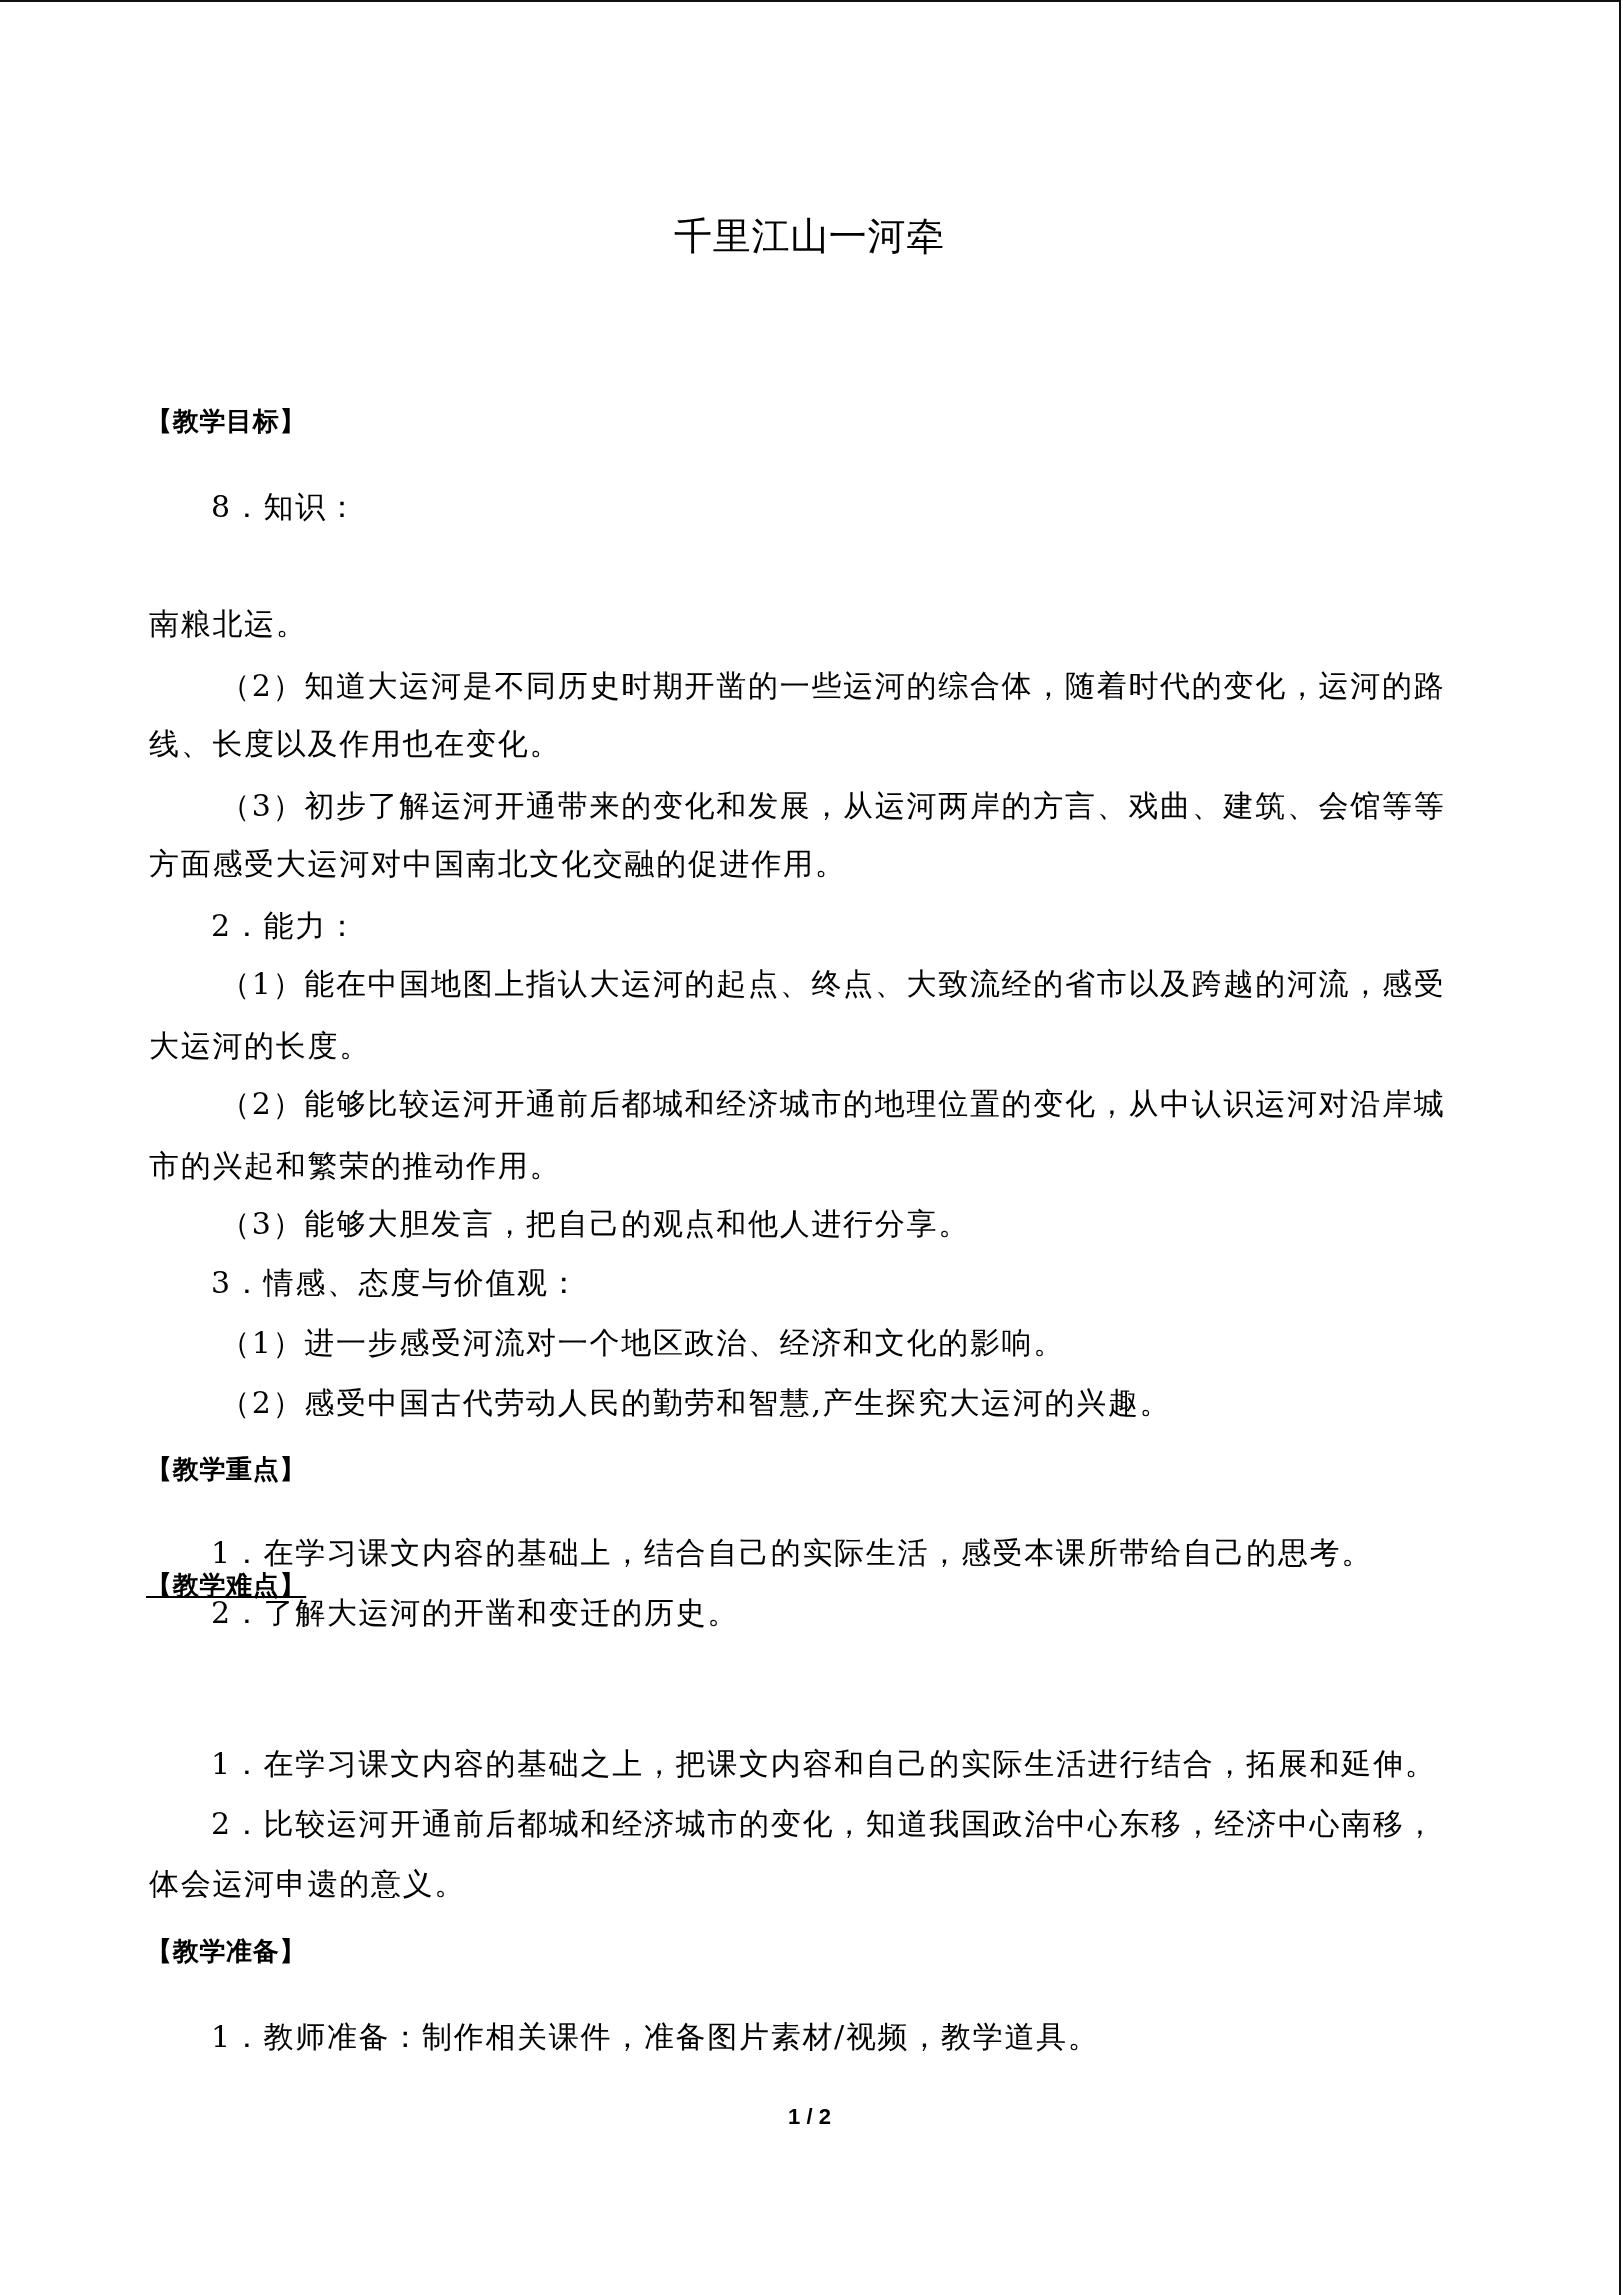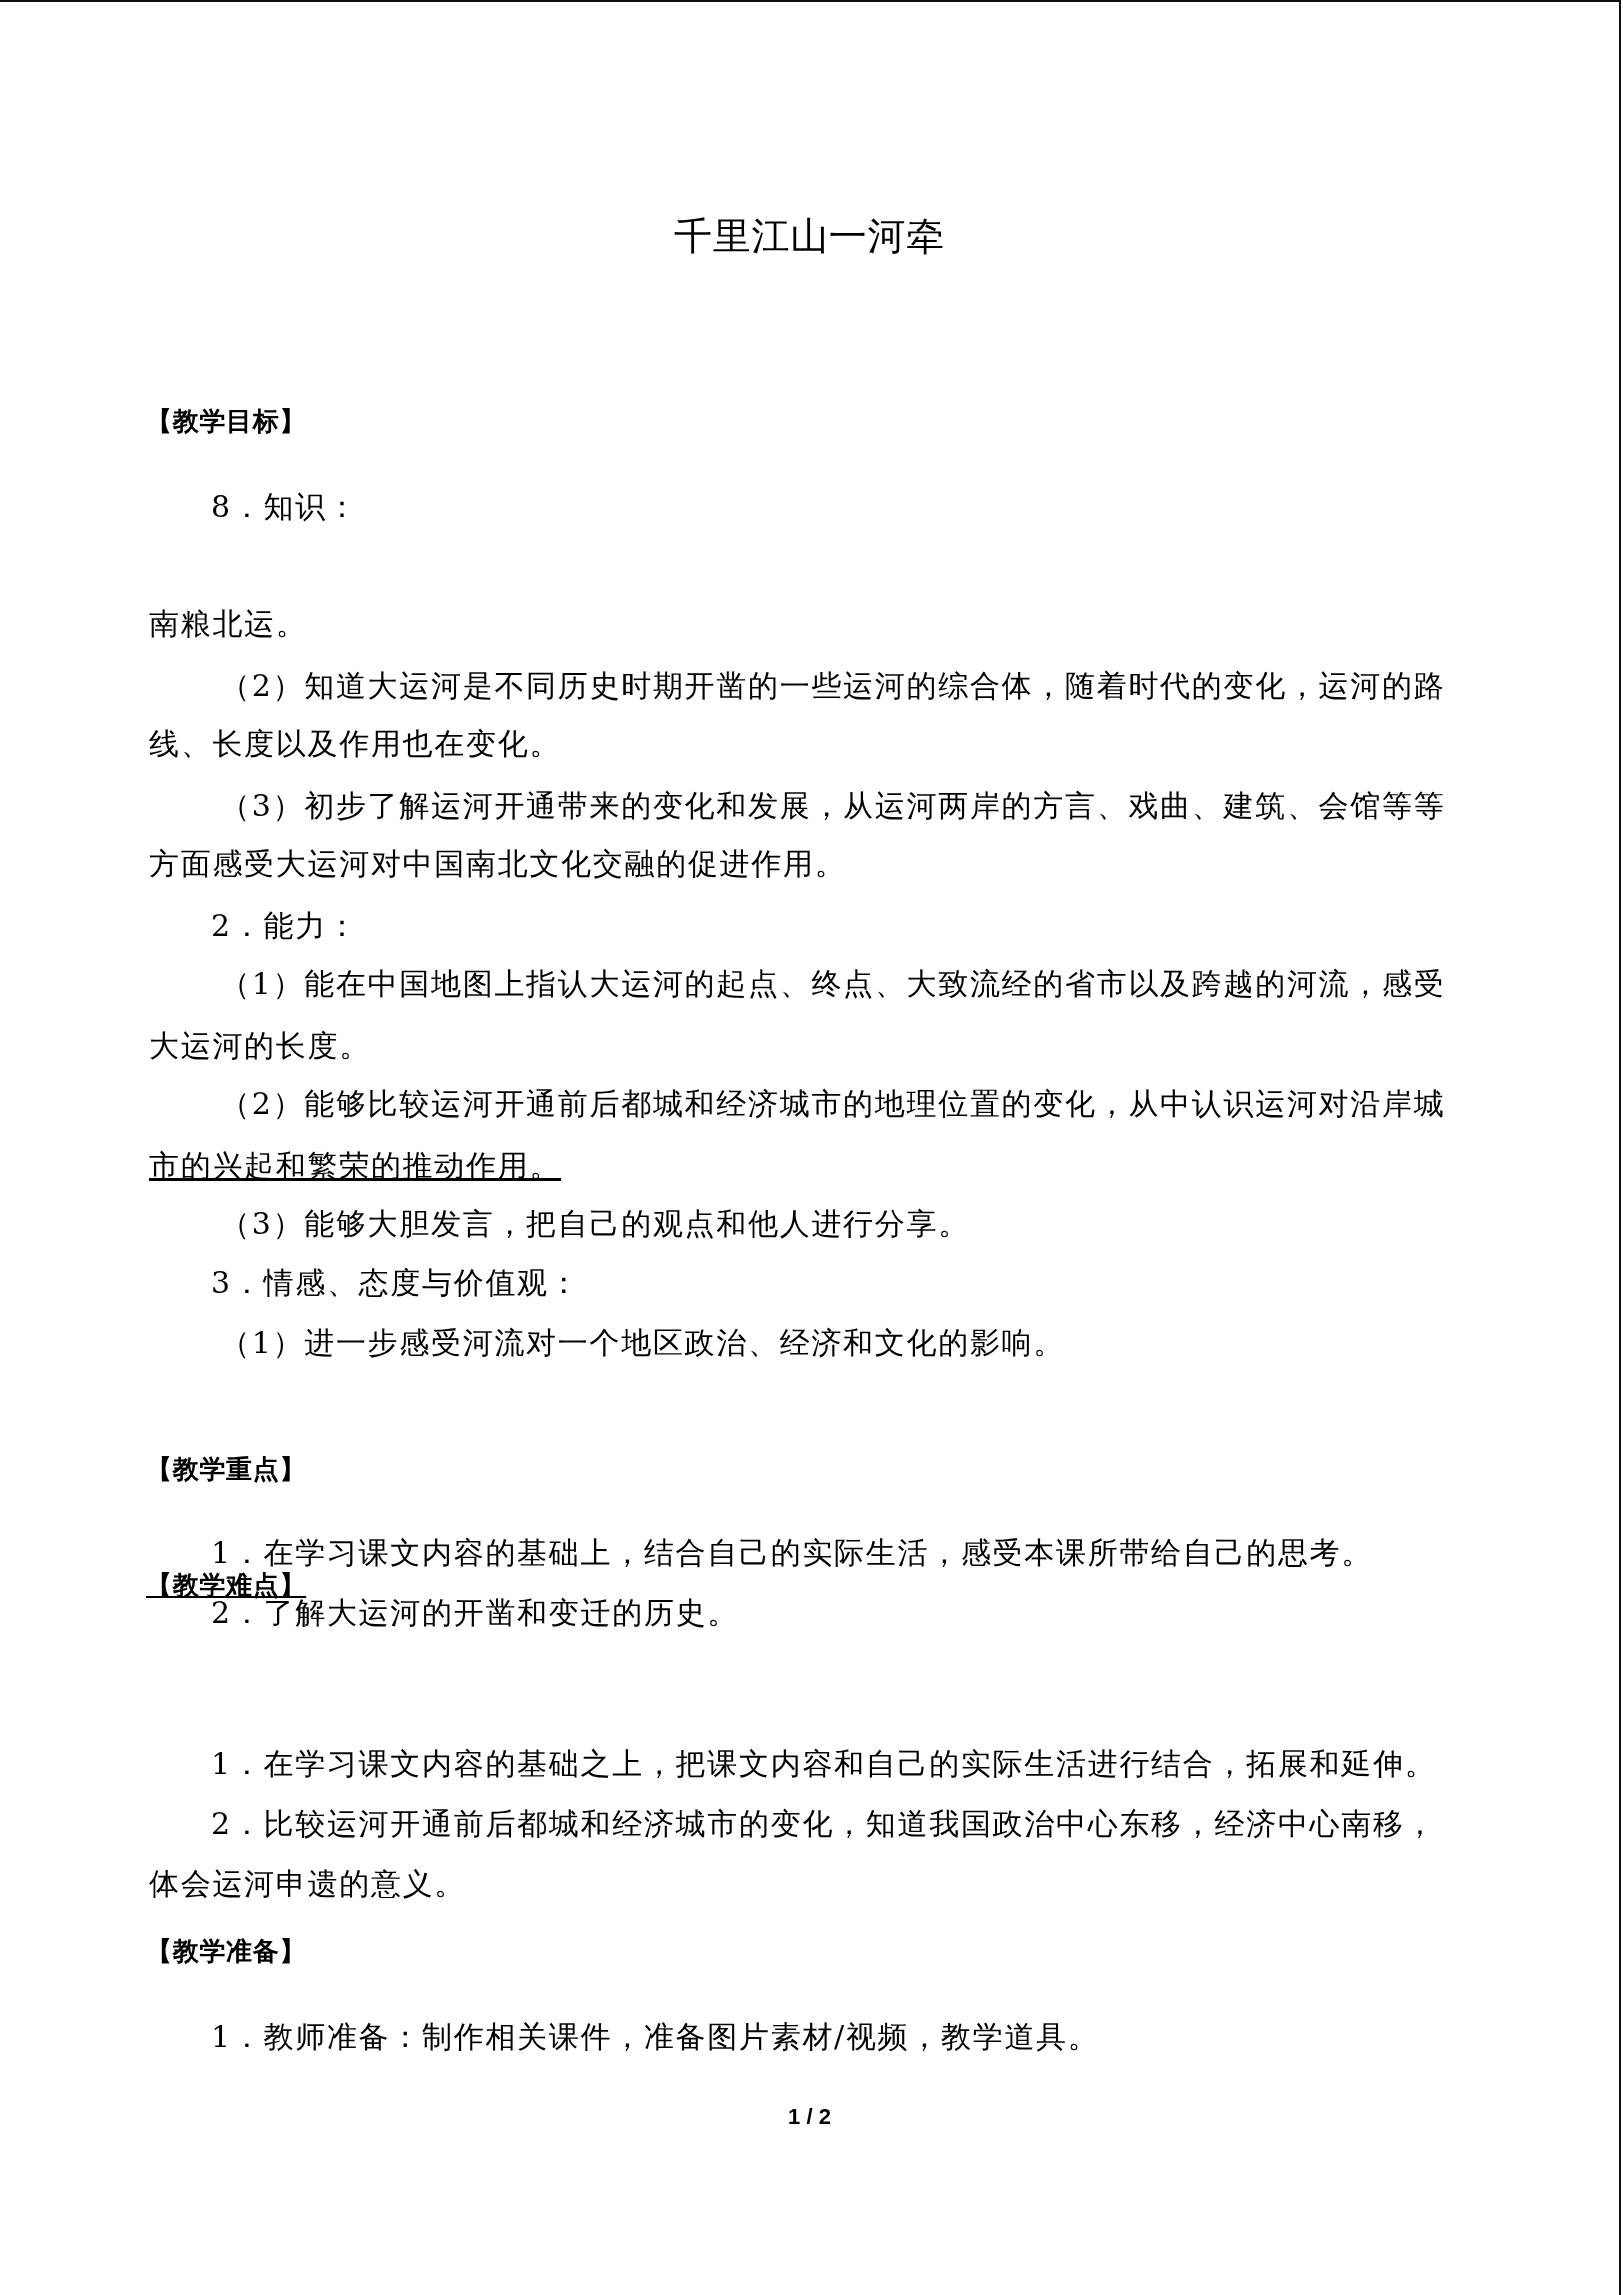--- a/index.html
+++ b/index.html
@@ -80,24 +80,25 @@
   <div class="line indent" style="top:484px;">8．知识：</div>
   <div class="line" style="top:601px;">南粮北运。</div>
   <div class="line indent-p" style="top:663px;">（2）知道大运河是不同历史时期开凿的一些运河的综合体，随着时代的变化，运河的路</div>
   <div class="line" style="top:721px;">线、长度以及作用也在变化。</div>
   <div class="line indent-p" style="top:783px;">（3）初步了解运河开通带来的变化和发展，从运河两岸的方言、戏曲、建筑、会馆等等</div>
   <div class="line" style="top:841px;">方面感受大运河对中国南北文化交融的促进作用。</div>
   <div class="line indent" style="top:903px;">2．能力：</div>
   <div class="line indent-p" style="top:961px;">（1）能在中国地图上指认大运河的起点、终点、大致流经的省市以及跨越的河流，感受</div>
   <div class="line" style="top:1023px;">大运河的长度。</div>
   <div class="line indent-p" style="top:1081px;">（2）能够比较运河开通前后都城和经济城市的地理位置的变化，从中认识运河对沿岸城</div>
-  <div class="line" style="top:1143px;text-decoration:underline;">市的兴起和繁荣的推动作用。</div>
+  <div class="line" style="top:1143px;">市的兴起和繁荣的推动作用。</div>
   <div class="line indent-p" style="top:1201px;">（3）能够大胆发言，把自己的观点和他人进行分享。</div>
   <div class="line indent" style="top:1260px;">3．情感、态度与价值观：</div>
   <div class="line indent-p" style="top:1320px;">（1）进一步感受河流对一个地区政治、经济和文化的影响。</div>
+  <div class="line indent-p" style="top:1380px;">（2）感受中国古代劳动人民的勤劳和智慧,产生探究大运河的兴趣。</div>
 
   <div class="section-heading" style="top:1445px;">【教学重点】</div>
   <div class="line indent" style="top:1530px;">1．在学习课文内容的基础上，结合自己的实际生活，感受本课所带给自己的思考。</div>
   <div class="line indent" style="top:1590px;">2．了解大运河的开凿和变迁的历史。</div>
 
   <div class="section-heading" style="top:1561px;text-decoration:underline;">【教学难点】</div>
   <div class="line indent" style="top:1741px;">1．在学习课文内容的基础之上，把课文内容和自己的实际生活进行结合，拓展和延伸。</div>
   <div class="line indent" style="top:1801px;">2．比较运河开通前后都城和经济城市的变化，知道我国政治中心东移，经济中心南移，</div>
   <div class="line" style="top:1861px;">体会运河申遗的意义。</div>
 

